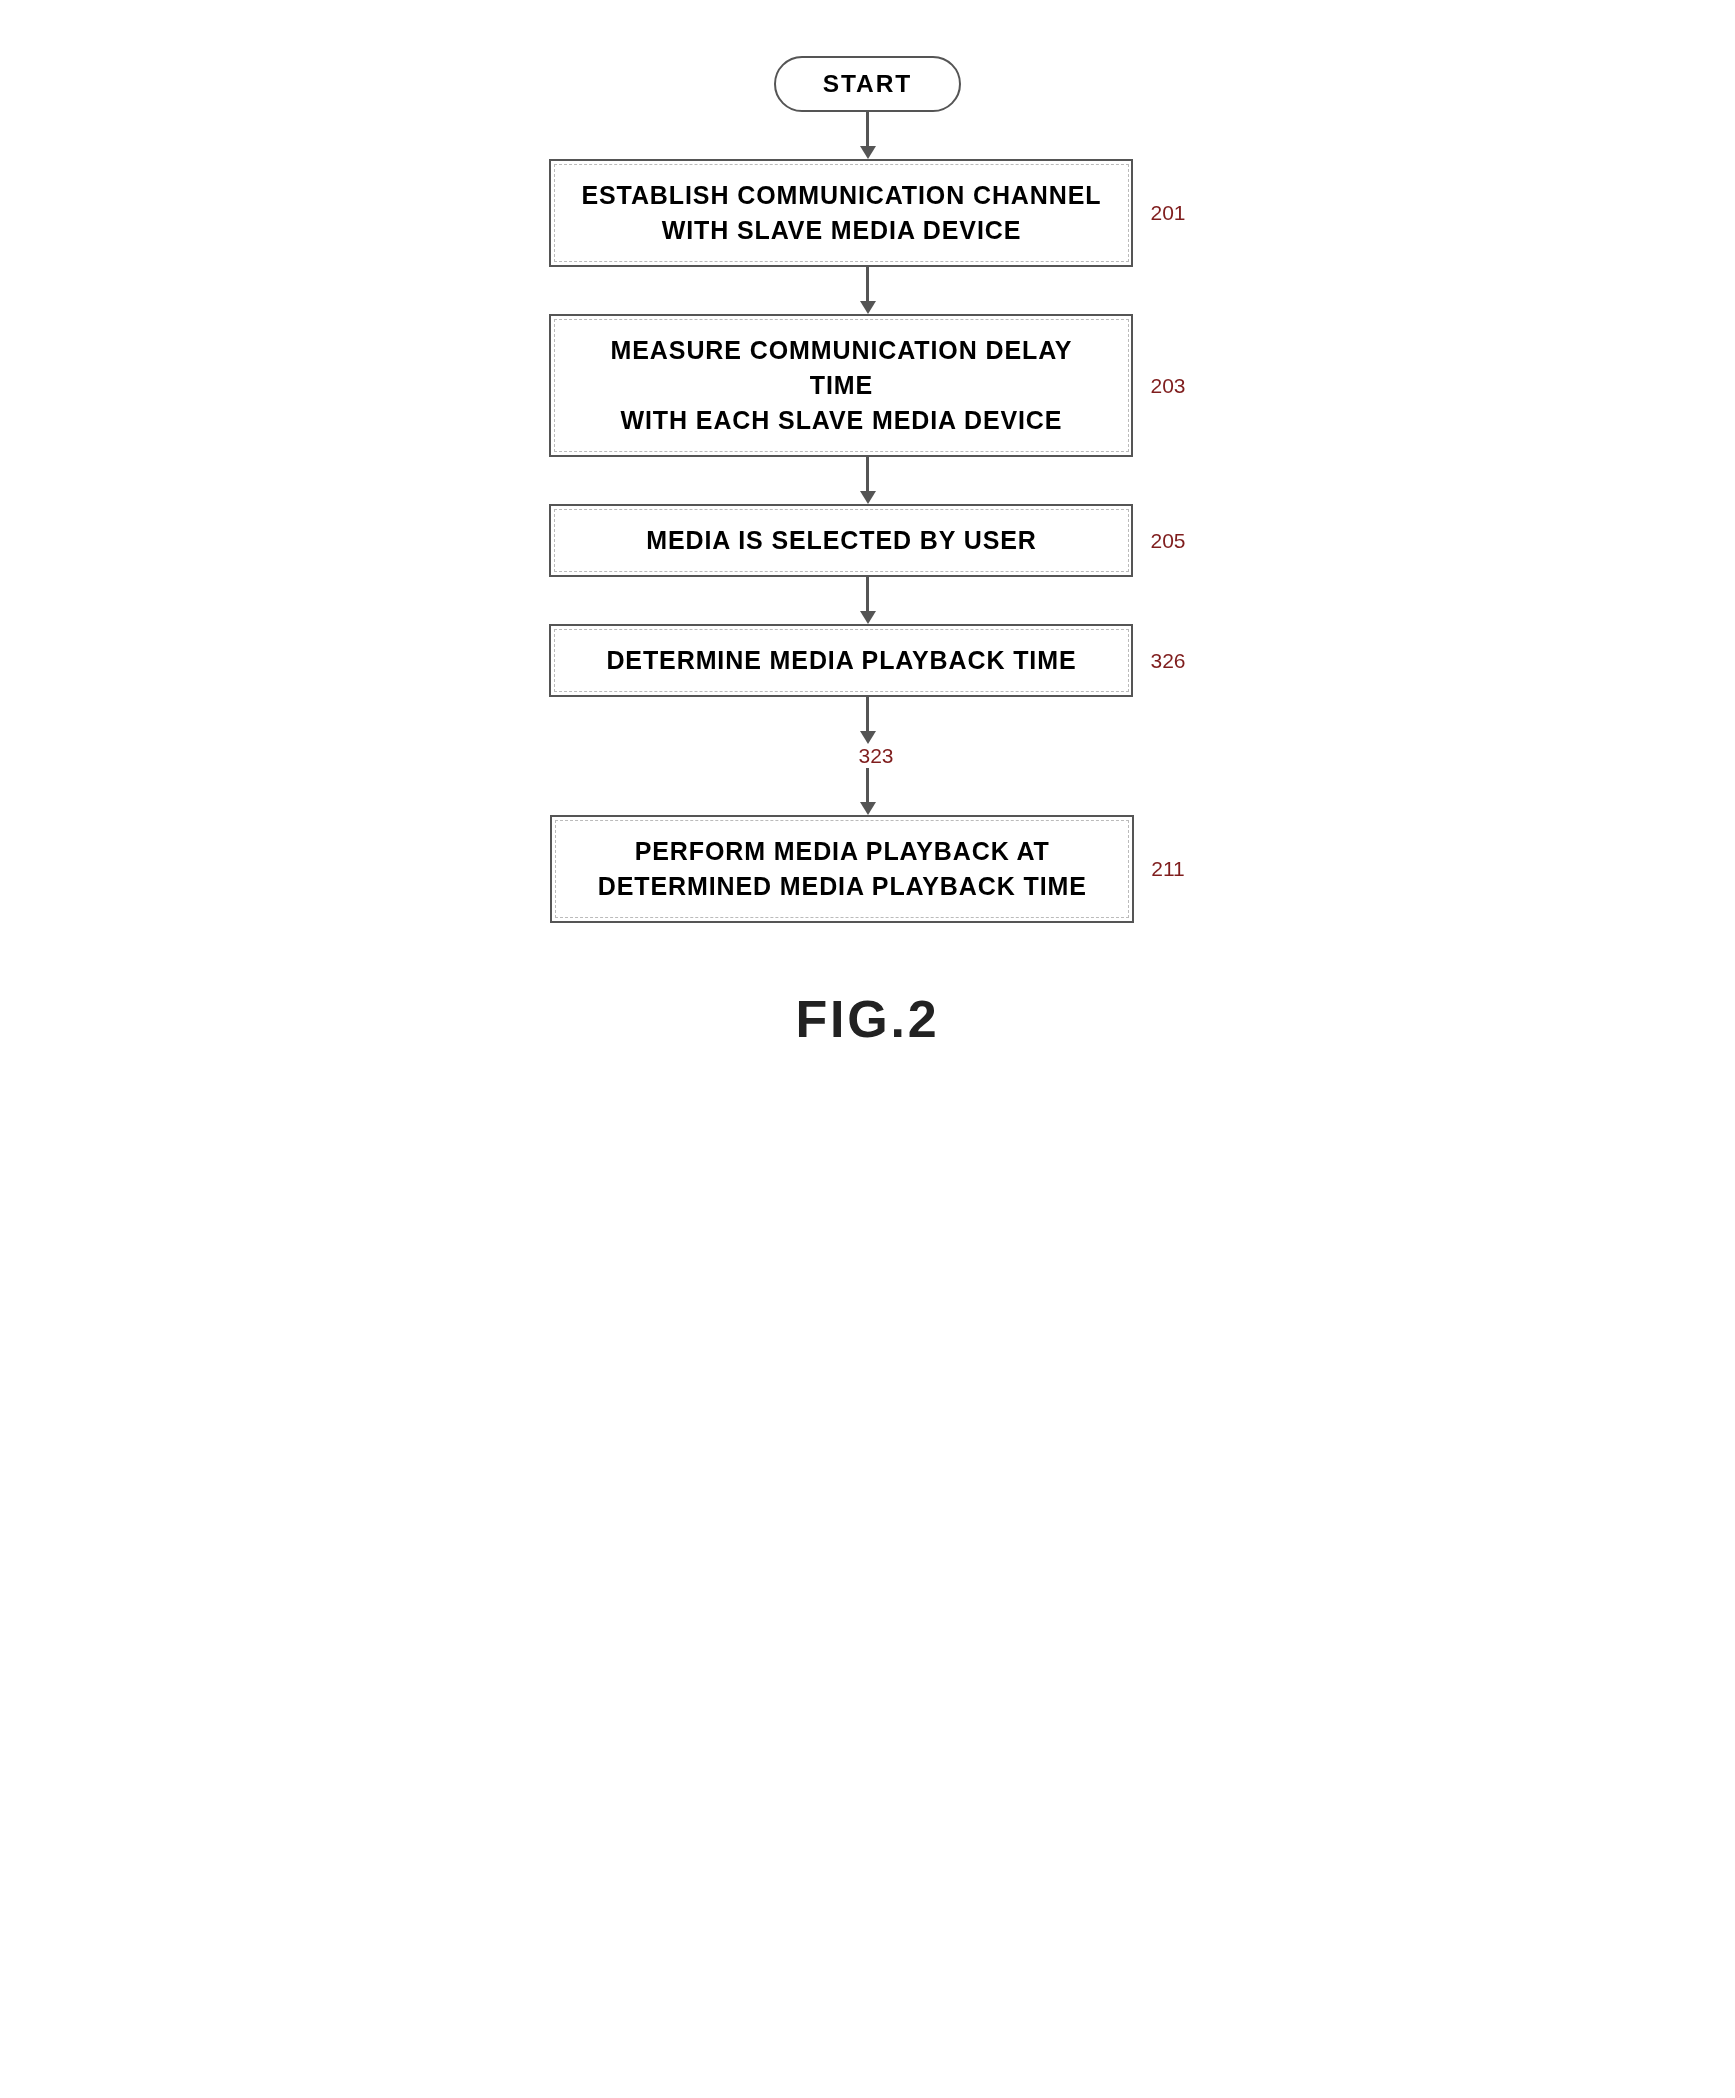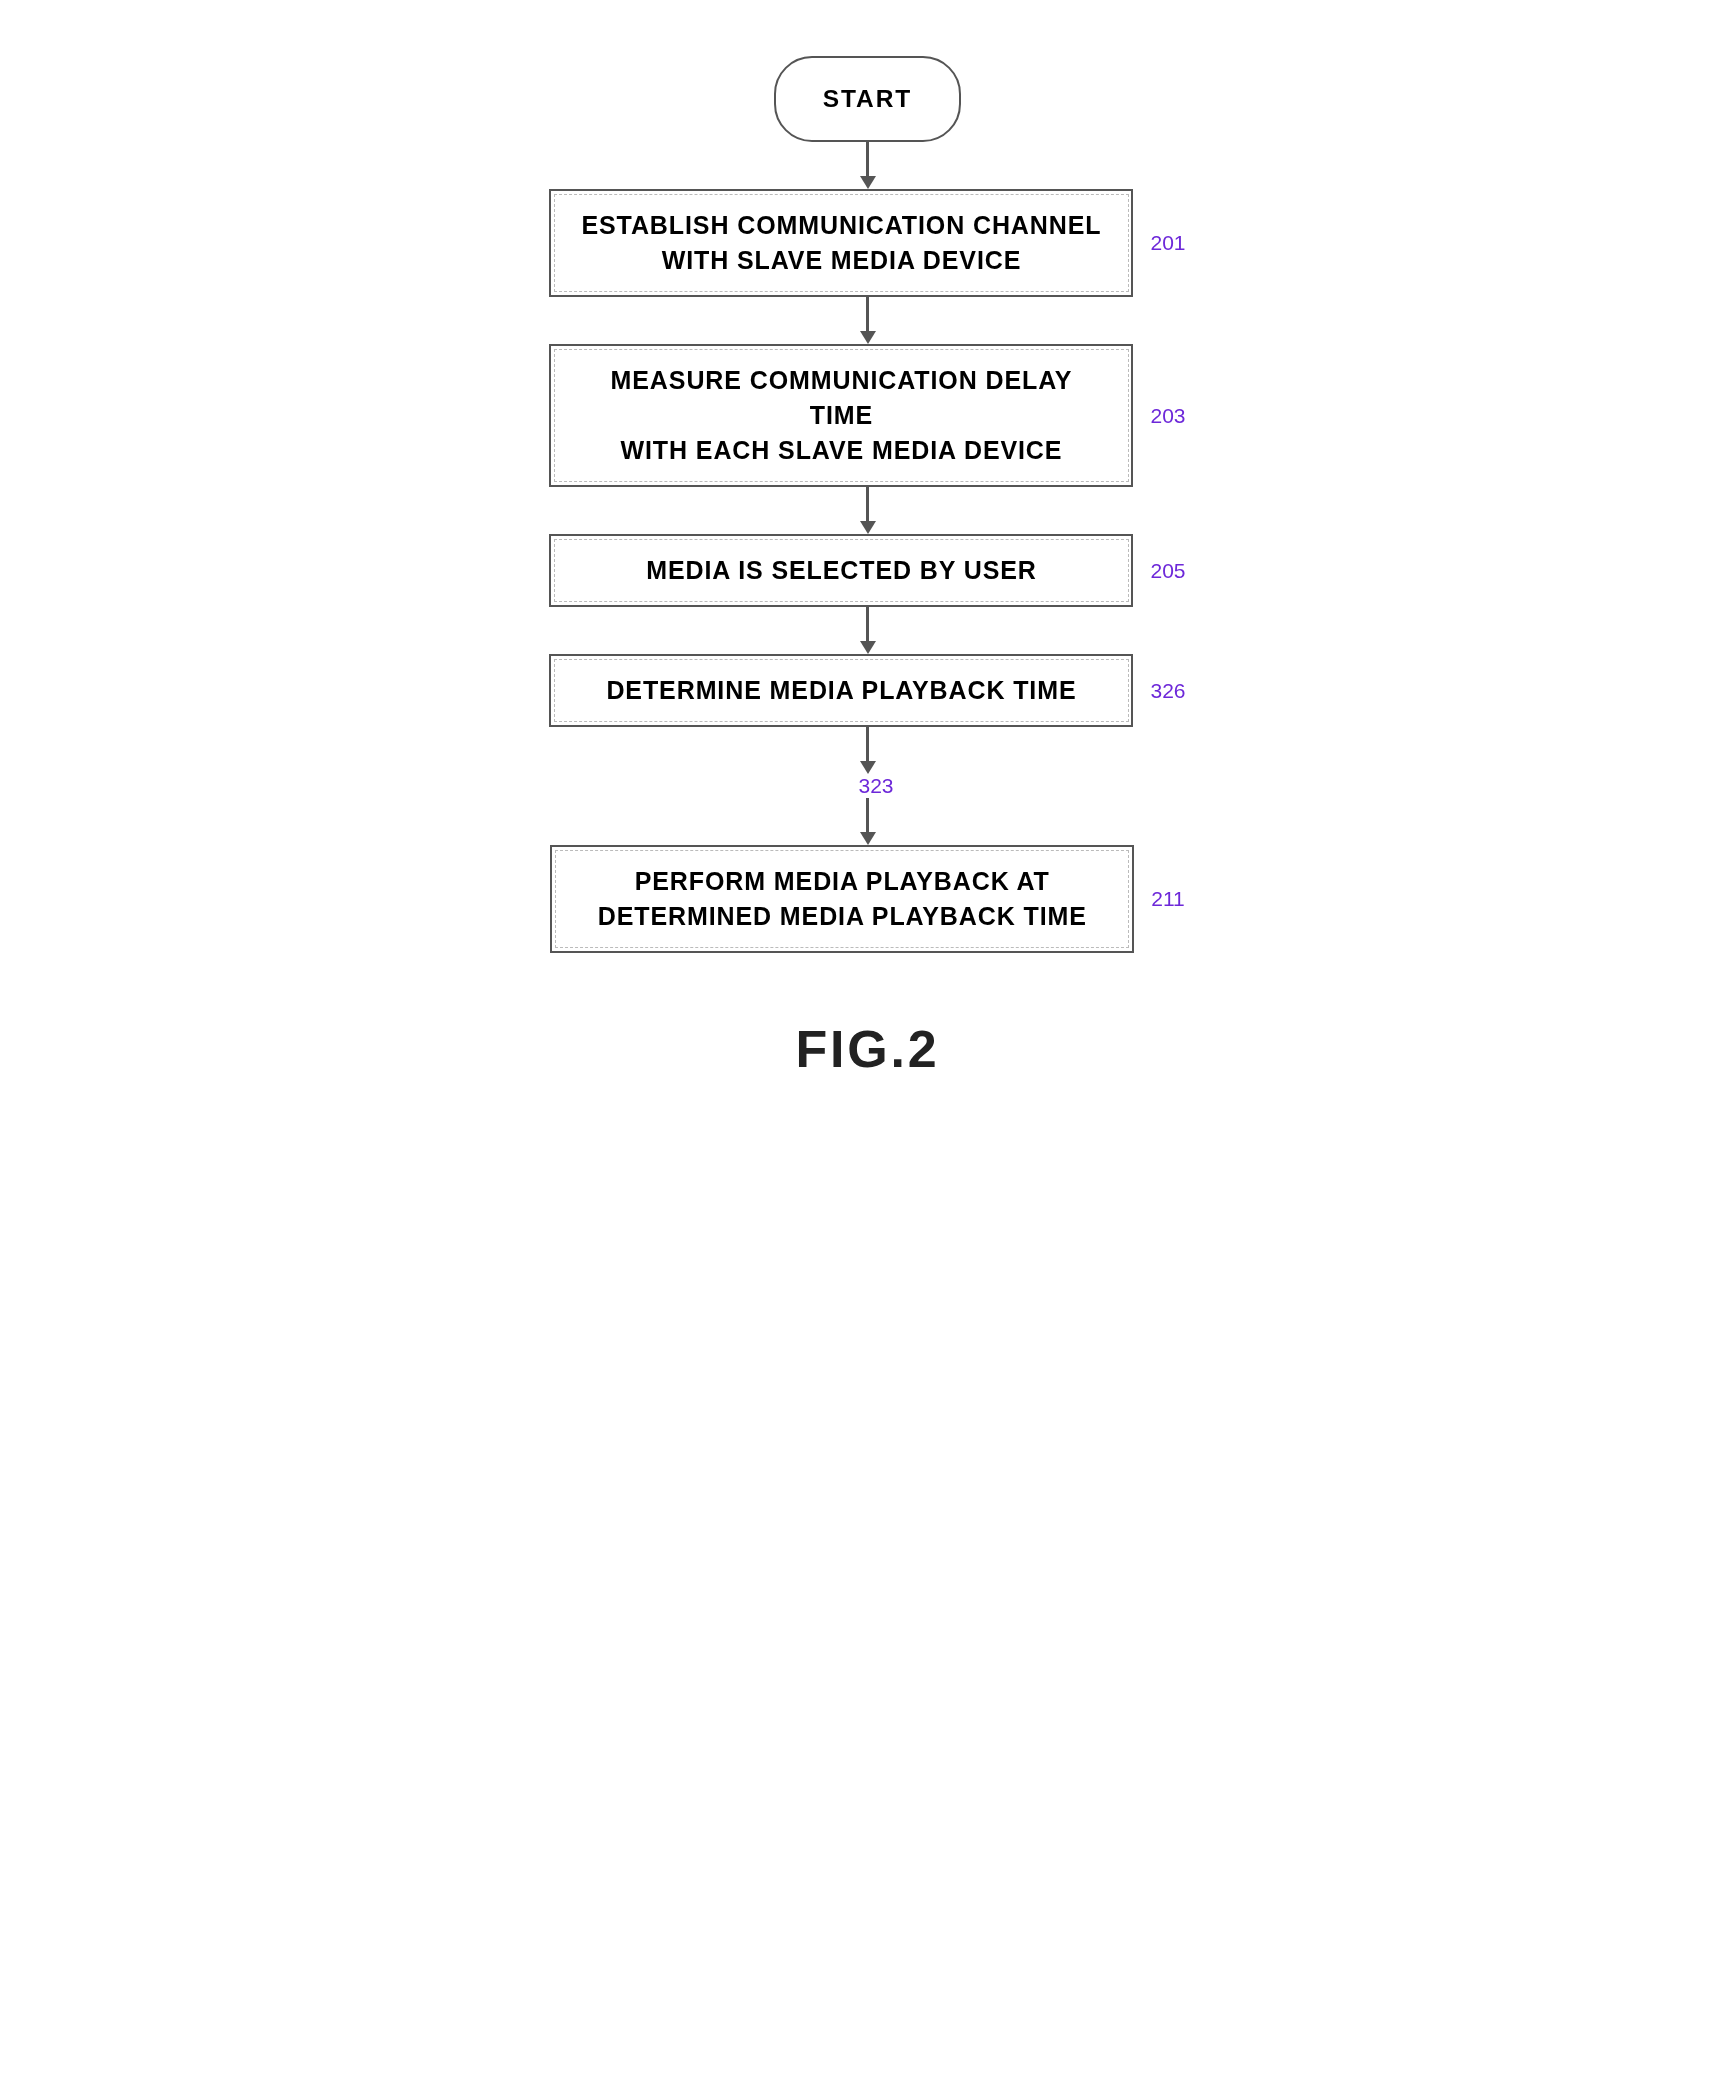--- a/index.html
+++ b/index.html
@@ -19,21 +19,21 @@
       display: flex;
       flex-direction: column;
       align-items: center;
       width: 847px;
     }
 
     
     .start-oval {
       border: 2.8px solid #555;
       border-radius: 38px;
-      padding: 27px 47px;
+      padding: 12px 47px;
       font-size: 24.5px;
       font-weight: bold;
       letter-spacing: 1.9px;
       background: #fff;
       color: #000;
       margin-bottom: 0;
     }
 
     
     .arrow {
@@ -84,21 +84,21 @@
       content: '';
       position: absolute;
       top: 2.8px; left: 2.8px; right: 2.8px; bottom: 2.8px;
       border: 1.9px dashed #bbb;
       pointer-events: none;
     }
 
     .step-label {
       font-size: 21px;
       font-weight: normal;
-      color: #6d28d9;
+      color: #7f1d1d;
       margin-left: 17px;
       white-space: nowrap;
       align-self: center;
     }
 
     
     .fig-caption {
       margin-top: 66px;
       font-size: 52px;
       font-weight: bold;

